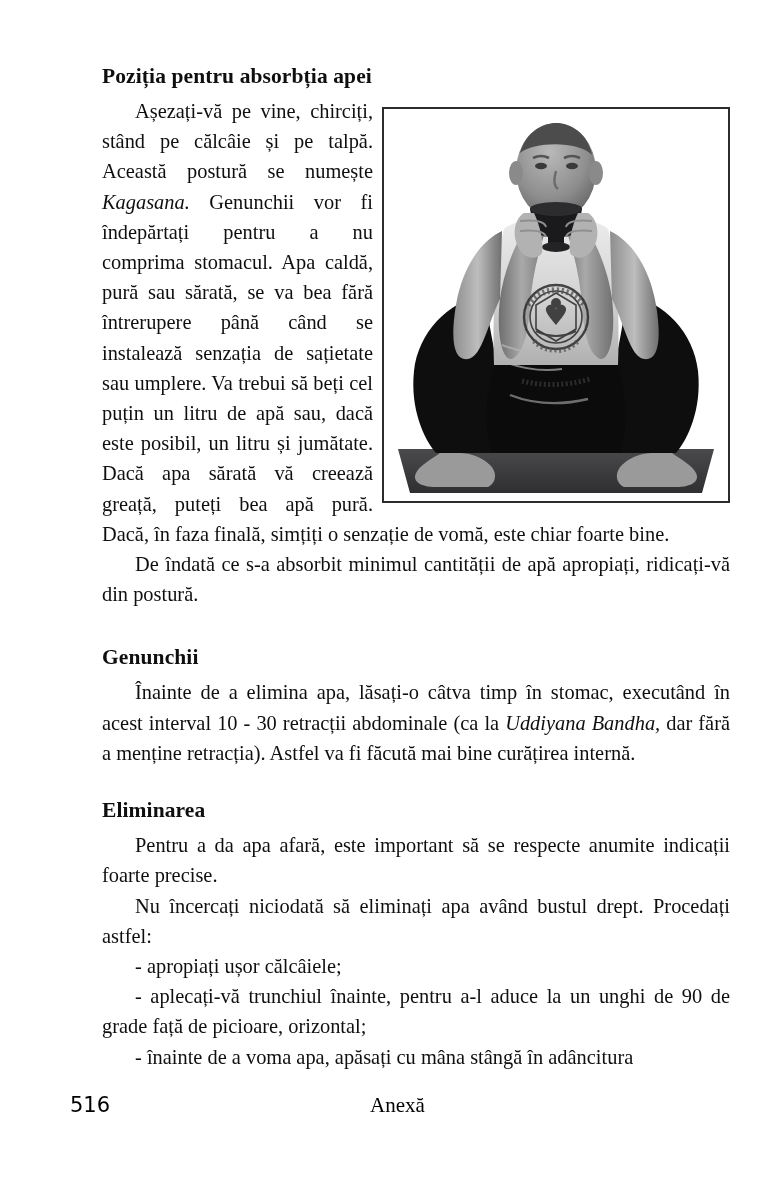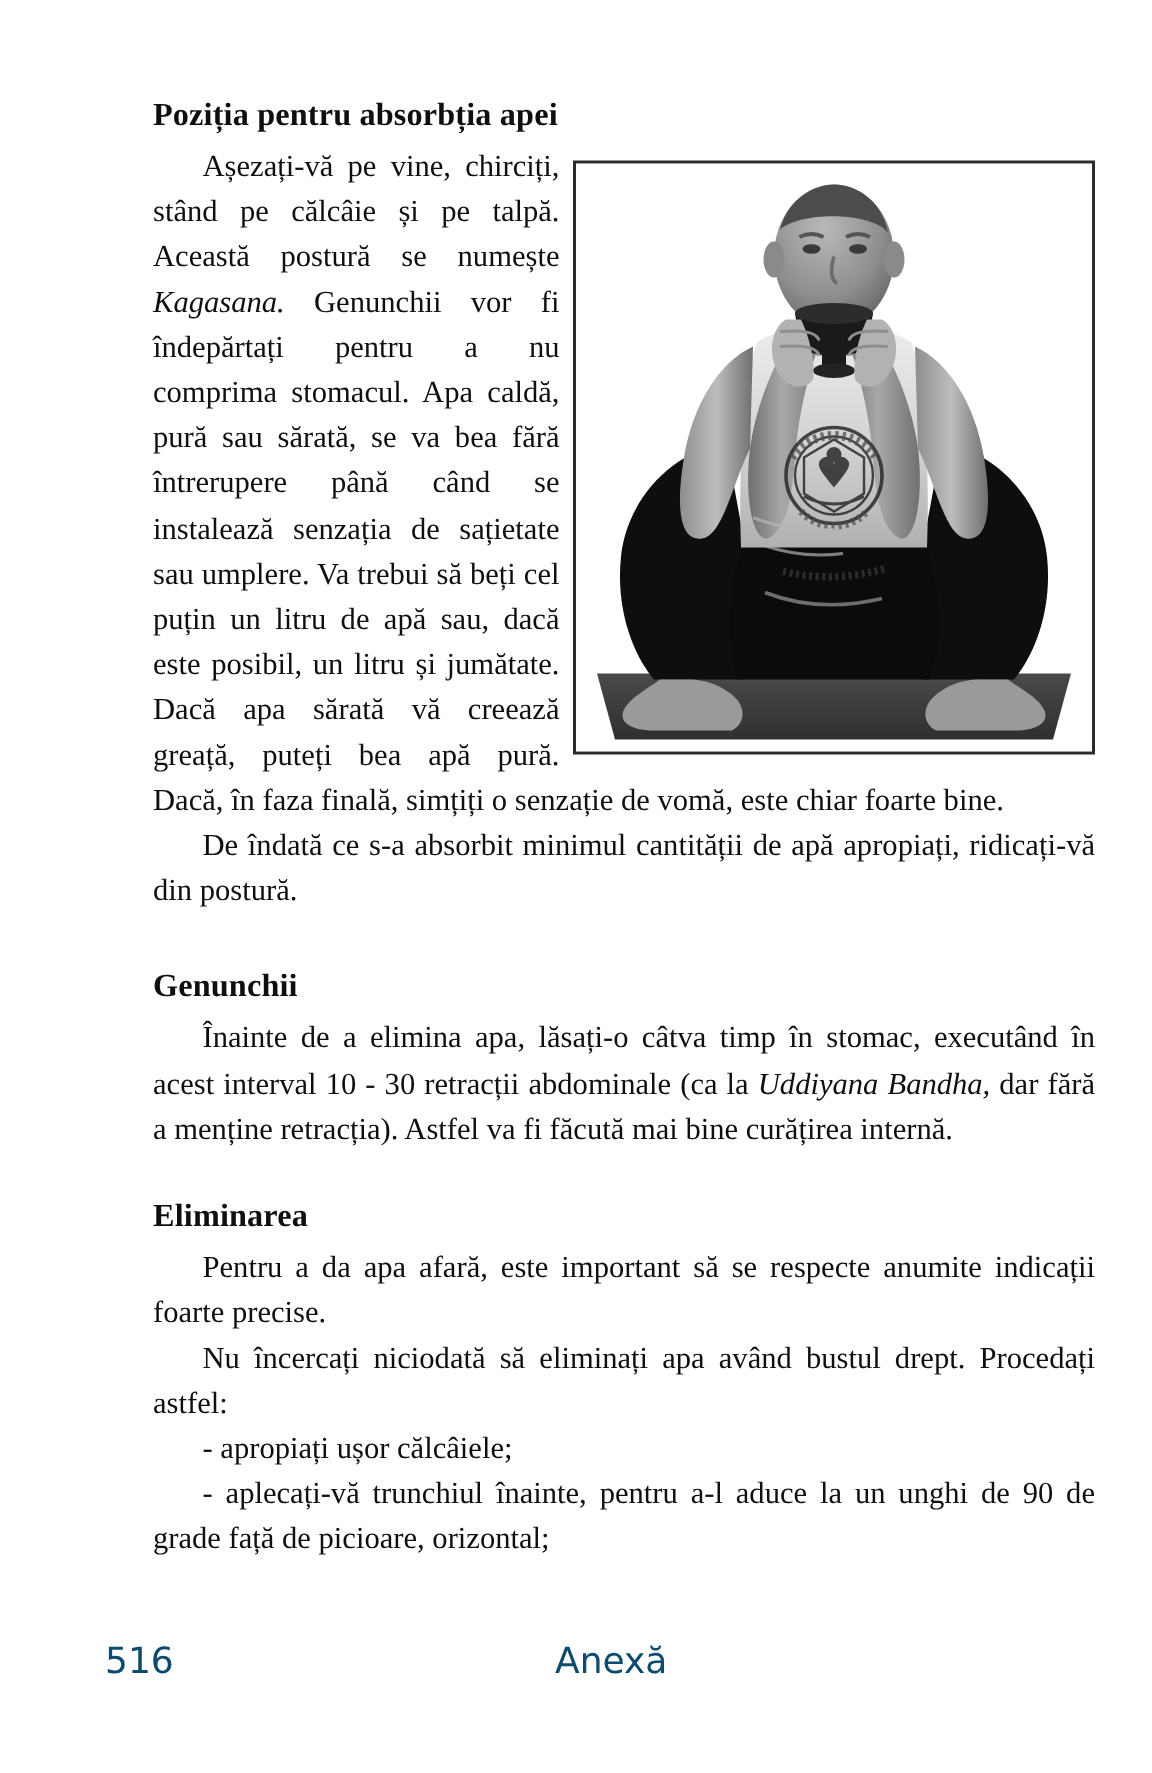--- a/index.html
+++ b/index.html
@@ -71,33 +71,34 @@
   .gap-md { height: 28px; }
   .gap-lg { height: 34px; }
 
   .footer {
     position: absolute;
     left: 70px;
     top: 1093px;
     width: 628px;
     height: 30px;
     font-family: "DejaVu Sans", "Liberation Sans", sans-serif;
-    font-size: 24px;
-    color: #0c4a6e;
+    font-size: 21px;
+    color: #000000;
     text-align: center;
   }
   .footer .pagenum {
     position: absolute;
     left: 0;
     top: 0;
   }
   .footer .chaptername {
     position: absolute;
     left: 300px;
     top: 0;
+    font-family: Liberation Serif, serif;
   }
   .clearfix::after { content: ""; display: block; clear: both; }
 </style>
 </head>
 <body>
 
 <div class="page">
 
   <div class="content clearfix">
 
@@ -211,20 +212,21 @@
     <h2 class="section-title">Eliminarea</h2>
 
     <p class="body-text indent">Pentru a da apa afară, este important să se respecte anumite indicații foarte precise.</p>
 
     <p class="body-text indent">Nu încercați niciodată să eliminați apa având bustul drept. Procedați astfel:</p>
 
     <p class="body-text indent">- apropiați ușor călcâiele;</p>
 
     <p class="body-text indent">- aplecați-vă trunchiul înainte, pentru a-l aduce la un unghi de 90 de grade față de picioare, orizontal;</p>
 
+    <p class="body-text indent">- înainte de a voma apa, apăsați cu mâna stângă în adâncitura</p>
 
   </div>
 
   <div class="footer">
     <span class="pagenum">516</span>
     <span class="chaptername">Anexă</span>
   </div>
 
 </div>
 

